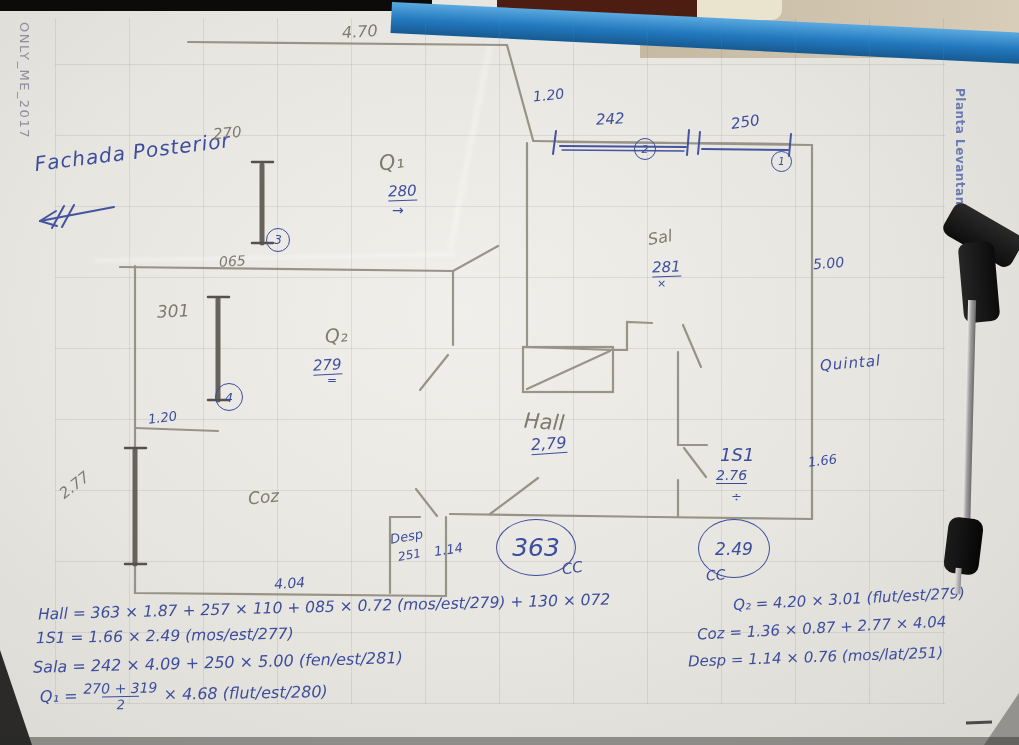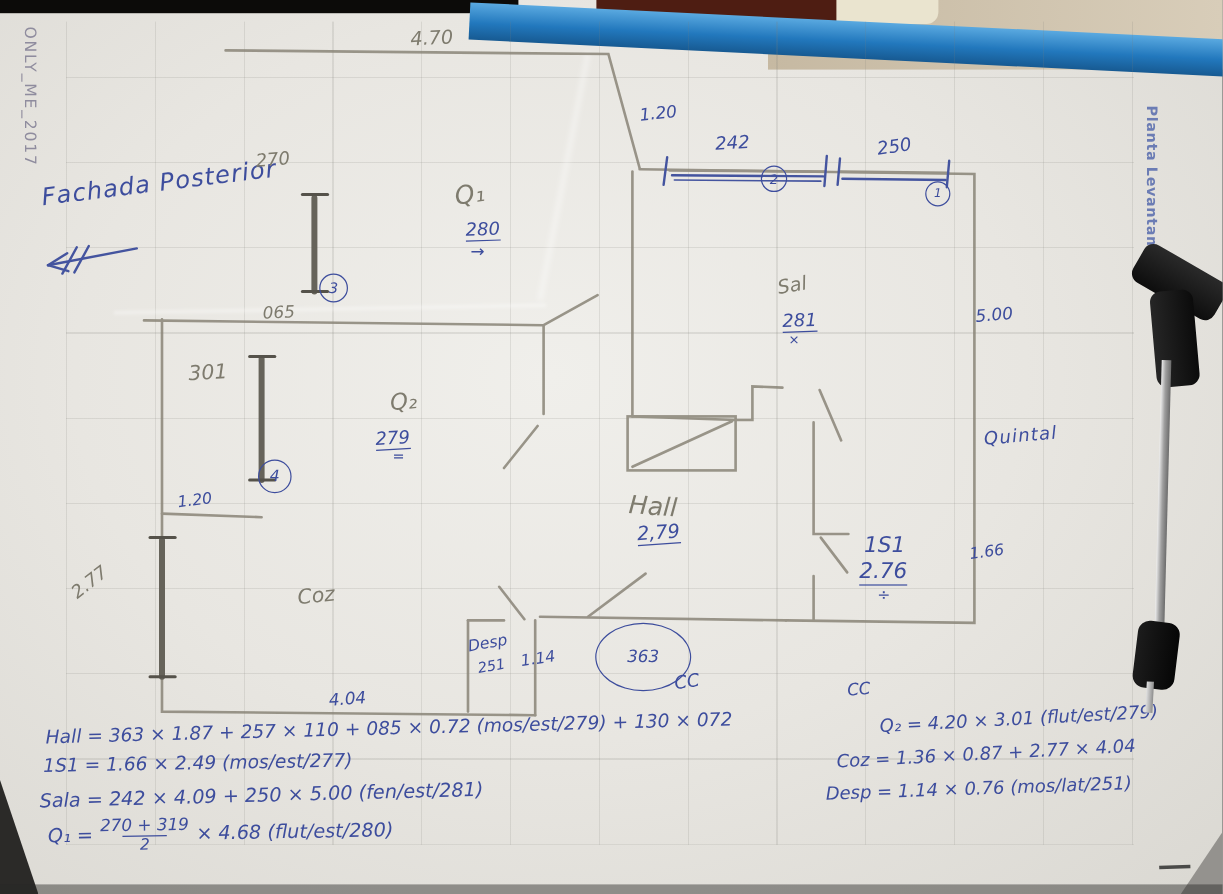--- a/index.html
+++ b/index.html
@@ -144,21 +144,21 @@
   <span class="lbl pen" style="left:392px;top:203px;font-size:14px">→</span>
   <span class="lbl pen ul" style="left:313px;top:358px;font-size:15px;--r:-3deg">279</span>
   <span class="lbl pen" style="left:327px;top:374px;font-size:12px">=</span>
   <span class="lbl pen" style="left:148px;top:411px;font-size:13px;--r:-7deg">1.20</span>
   <span class="lbl pen ul" style="left:652px;top:260px;font-size:15px;--r:-2deg">281</span>
   <span class="lbl pen" style="left:657px;top:278px;font-size:11px">×</span>
   <span class="lbl pen" style="left:813px;top:256px;font-size:14px;--r:-5deg">5.00</span>
   <span class="lbl pen" style="left:820px;top:356px;font-size:15px;--r:-5deg;letter-spacing:1px">Quintal</span>
   <span class="lbl pen ul" style="left:531px;top:436px;font-size:16px;--r:-4deg">2,79</span>
   <span class="lbl pen" style="left:720px;top:446px;font-size:18px">1S1</span>
-  <span class="lbl pen ul" style="left:716px;top:468px;font-size:18px">2.76</span>
+  <span class="lbl pen ul" style="left:716px;top:468px;font-size:14px">2.76</span>
   <span class="lbl pen" style="left:731px;top:490px;font-size:13px">÷</span>
   <span class="lbl pen" style="left:808px;top:454px;font-size:13px;--r:-7deg">1.66</span>
   <span class="lbl pen" style="left:390px;top:530px;font-size:13px;--r:-10deg">Desp</span>
   <span class="lbl pen" style="left:398px;top:549px;font-size:12px;--r:-10deg">251</span>
   <span class="lbl pen" style="left:434px;top:543px;font-size:13px;--r:-8deg">1.14</span>
   <span class="lbl pen" style="left:274px;top:576px;font-size:14px;--r:-4deg">4.04</span>
   <span class="lbl pen" style="left:562px;top:561px;font-size:15px;--r:-8deg">CC</span>
   <span class="lbl pen" style="left:706px;top:568px;font-size:14px;--r:-5deg">CC</span>
 
   <span class="circ" style="left:634px;top:138px;width:20px;height:20px;font-size:11px">
@@ -167,22 +167,25 @@
   <span class="circ" style="left:771px;top:151px;width:19px;height:19px;font-size:10px">
       <span>1</span>
     </span>
   <span class="circ" style="left:266px;top:228px;width:22px;height:22px;font-size:12px">
       <span>3</span>
     </span>
   <span class="circ" style="left:215px;top:383px;width:26px;height:26px;font-size:13px">
       <span>4</span>
     </span>
 
-  <span class="circ" style="left:496px;top:519px;width:78px;height:55px;font-size:14px">
+  <span class="circ" style="left:496px;top:519px;width:78px;height:55px;font-size:25px">
       <span>363</span>
+    </span>
+  <span class="circ" style="left:698px;top:519px;width:70px;height:57px;font-size:17px">
+      <span>2.49</span>
     </span>
 
   <span class="lbl pen" style="left:38px;top:600px;font-size:15.5px;--r:-1.5deg">Hall = 363 × 1.87 + 257 × 110 + 085 × 0.72 (mos/est/279) + 130 × 072</span>
   <span class="lbl pen" style="left:36px;top:629px;font-size:15.5px;--r:-1deg">1S1 = 1.66 × 2.49 (mos/est/277)</span>
   <span class="lbl pen" style="left:33px;top:655px;font-size:16px;--r:-1.5deg">Sala = 242 × 4.09 + 250 × 5.00 (fen/est/281)</span>
   <span class="lbl pen" style="left:40px;top:680px;font-size:16px;--r:-1deg">
     <span>Q₁ =</span><span class="frac">
         <span class="num">270 + 319</span>
         <span class="den">2</span>
       </span><span>× 4.68  (flut/est/280)</span>

